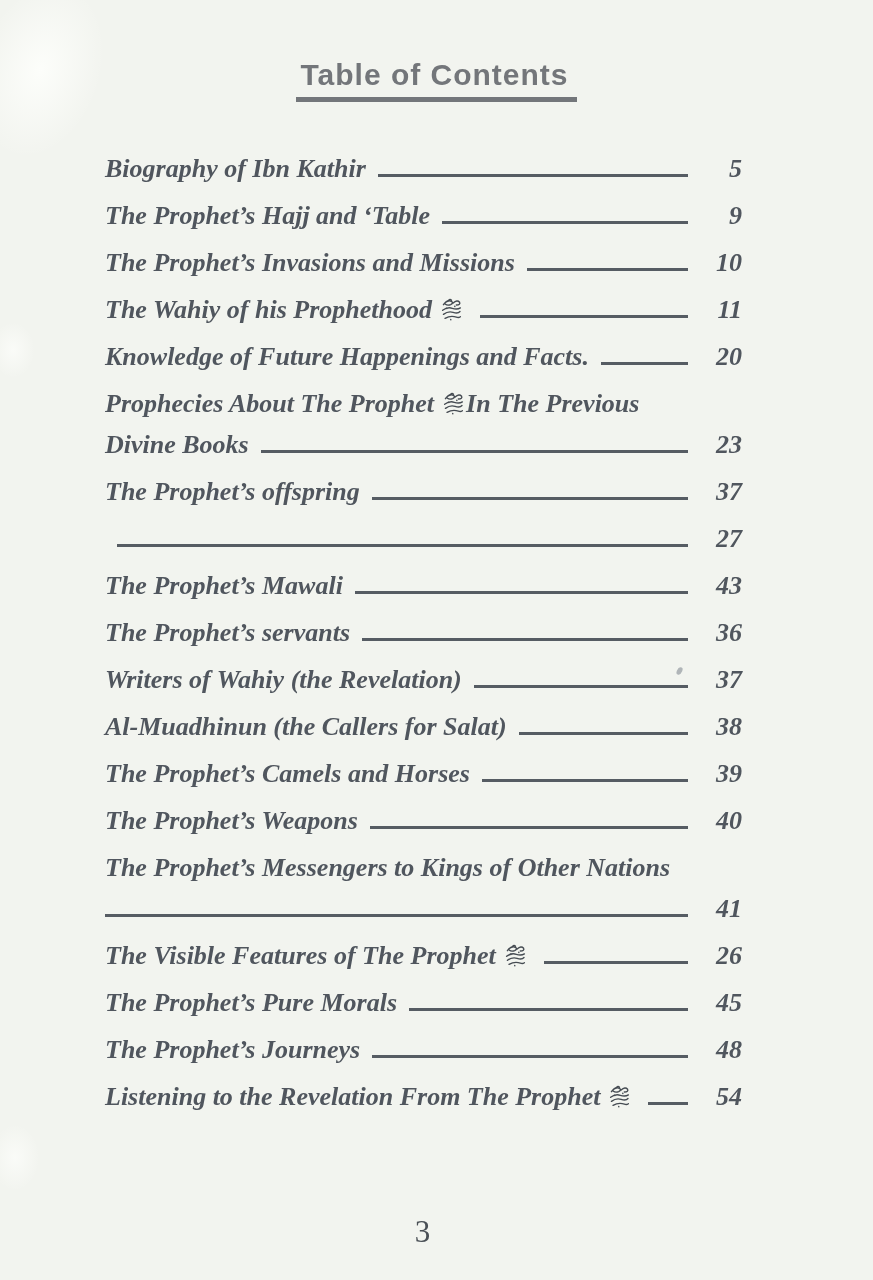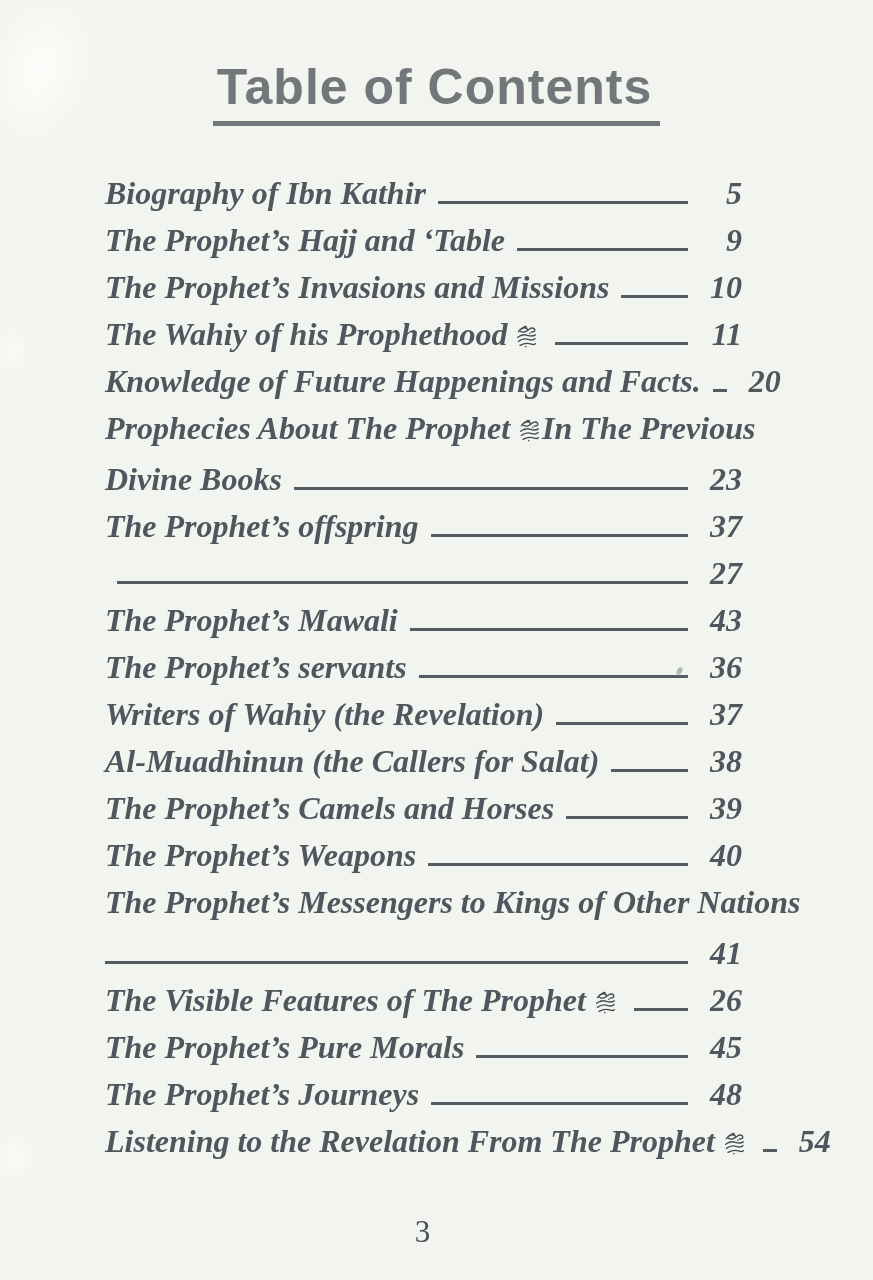--- a/index.html
+++ b/index.html
@@ -9,40 +9,40 @@
     background:var(--bg,#f2f4ef);
     overflow:hidden;
     font-family:"Liberation Serif", serif;
   }
   
   .title-wrap{padding-top:58px;text-align:center;}
   .page-title{
     display:inline-block;
     font-family:"Liberation Sans", sans-serif;
     font-weight:bold;
-    font-size:50px;
+    font-size:30px;
     letter-spacing:1px;
     color:var(--title,#73767a);
     border-bottom:5px solid var(--title,#73767a);
     padding:0 8px 5px 4px;
     margin:0;
   }
   
   .toc{margin:52px 131px 0 105px;}
   .toc-entry{margin-bottom:17px;}
   .toc-line{
     display:flex;
     align-items:baseline;
     font-weight:bold;
     font-style:italic;
-    font-size:32px;
+    font-size:26px;
     line-height:30px;
     color:var(--text,#50565e);
   }
-  .toc-line + .toc-line{margin-top:21px;}
+  .toc-line + .toc-line{margin-top:11px;}
   .toc-title{white-space:nowrap;}
   .toc-leader{
     flex:1 1 auto;
     min-width:14px;
     height:1px;
     border-bottom:3px solid var(--leader,#565c63);
     margin:0 10px 0 12px;
   }
   .toc-leader.no-text{margin-left:0;}
   .toc-page{min-width:44px;text-align:right;white-space:nowrap;}

